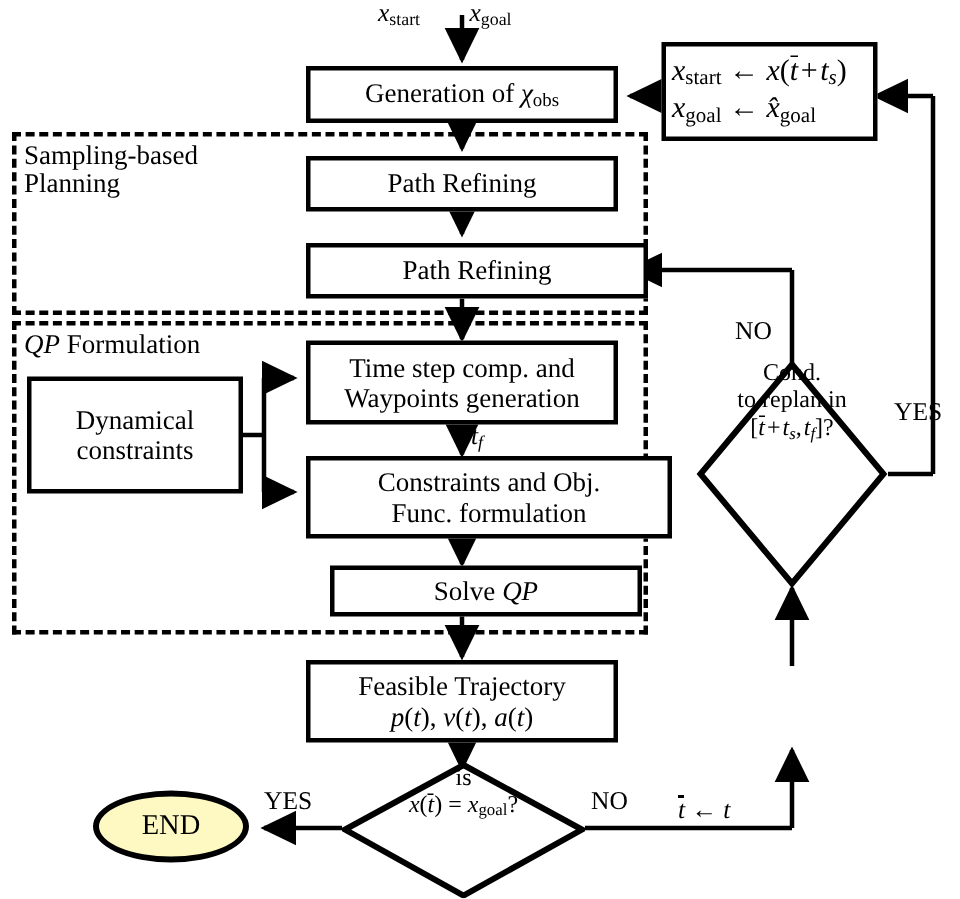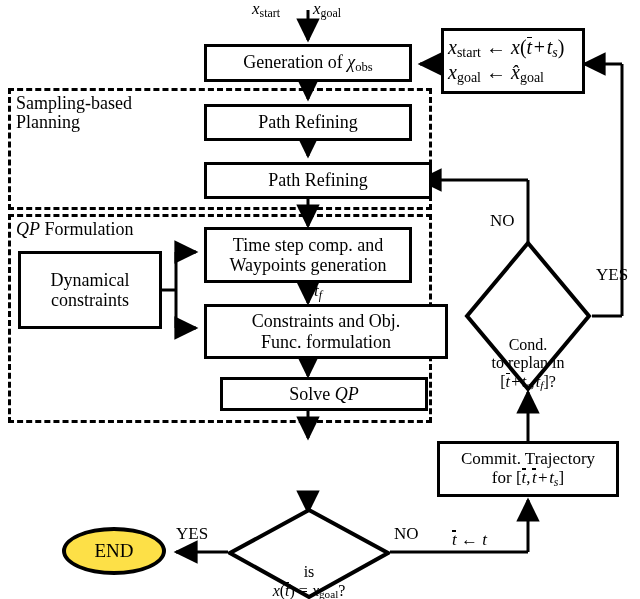--- a/index.html
+++ b/index.html
@@ -55,35 +55,35 @@
   .dashedgroup {
     position: absolute;
     border: 3px dashed #000;
     box-sizing: border-box;
     background: transparent;
     z-index: 1;
   }
   .ellipse {
     border: 4px solid #000;
     border-radius: 50%;
-    background: #fde047;
+    background: #fef9c3;
     font-size: 19px;
   }
   .diamond-wrap {
     position: absolute;
     z-index: 3;
   }
   .diamond-wrap svg { position: absolute; left: 0; top: 0; }
   .diamond-label {
     position: absolute;
     left: 0; top: 0;
     width: 100%;
     height: 100%;
     display: flex;
-    align-items: flex-end;
+    align-items: flex-start;
     justify-content: center;
     text-align: center;
     font-size: 16px;
     line-height: 1.15;
   }
   i.v { font-style: italic; }
   .sub { font-size: 0.7em; vertical-align: -0.22em; }
   .ital { font-style: italic; }
   .ovl { position: relative; display: inline-block; }
   .ovl > .bar {
@@ -185,27 +185,27 @@
   </div>
 
   <div class="node box" style="left:204px; top:304px; width:244px; height:55px;">
     <span>Constraints and Obj.<br>Func. formulation</span>
   </div>
 
   <div class="node box" style="left:220px; top:377px; width:208px; height:34px;">
     <span>Solve <span class="ital">QP</span></span>
   </div>
 
-
-  <div class="node box" style="left:437px; top:441px; width:182px; height:56px; font-size:17px;">
+  <div class="node box" style="left:204px; top:440px; width:208px; height:55px;">
     <span>
-      Commit. Trajectory<br>
-      for [<span class="ovl"><span class="bar"></span><i class="v">t</i></span>, <span class="ovl"><span class="bar"></span><i class="v">t</i></span> + <i class="v">t</i><span class="sub ital">s</span>]
+      Feasible Trajectory<br>
+      <i class="v">p</i>(<i class="v">t</i>), <i class="v">v</i>(<i class="v">t</i>), <i class="v">a</i>(<i class="v">t</i>)
     </span>
   </div>
+
 
   <div class="node box" style="left:441px; top:28px; width:144px; height:66px; font-size:20px;">
     <span style="text-align:left; width:100%; padding-left:4px; box-sizing:border-box;">
       <i class="v">x</i><span class="sub">start</span> ← <i class="v">x</i>(<span class="ovl"><span class="bar"></span><i class="v">t</i></span> + <i class="v">t</i><span class="sub ital">s</span>)<br>
       <i class="v">x</i><span class="sub">goal</span> ← <i class="v">x̂</i><span class="sub">goal</span>
     </span>
   </div>
 
   <div class="node ellipse" style="left:62px; top:527px; width:104px; height:48px;">
     <span>END</span>

